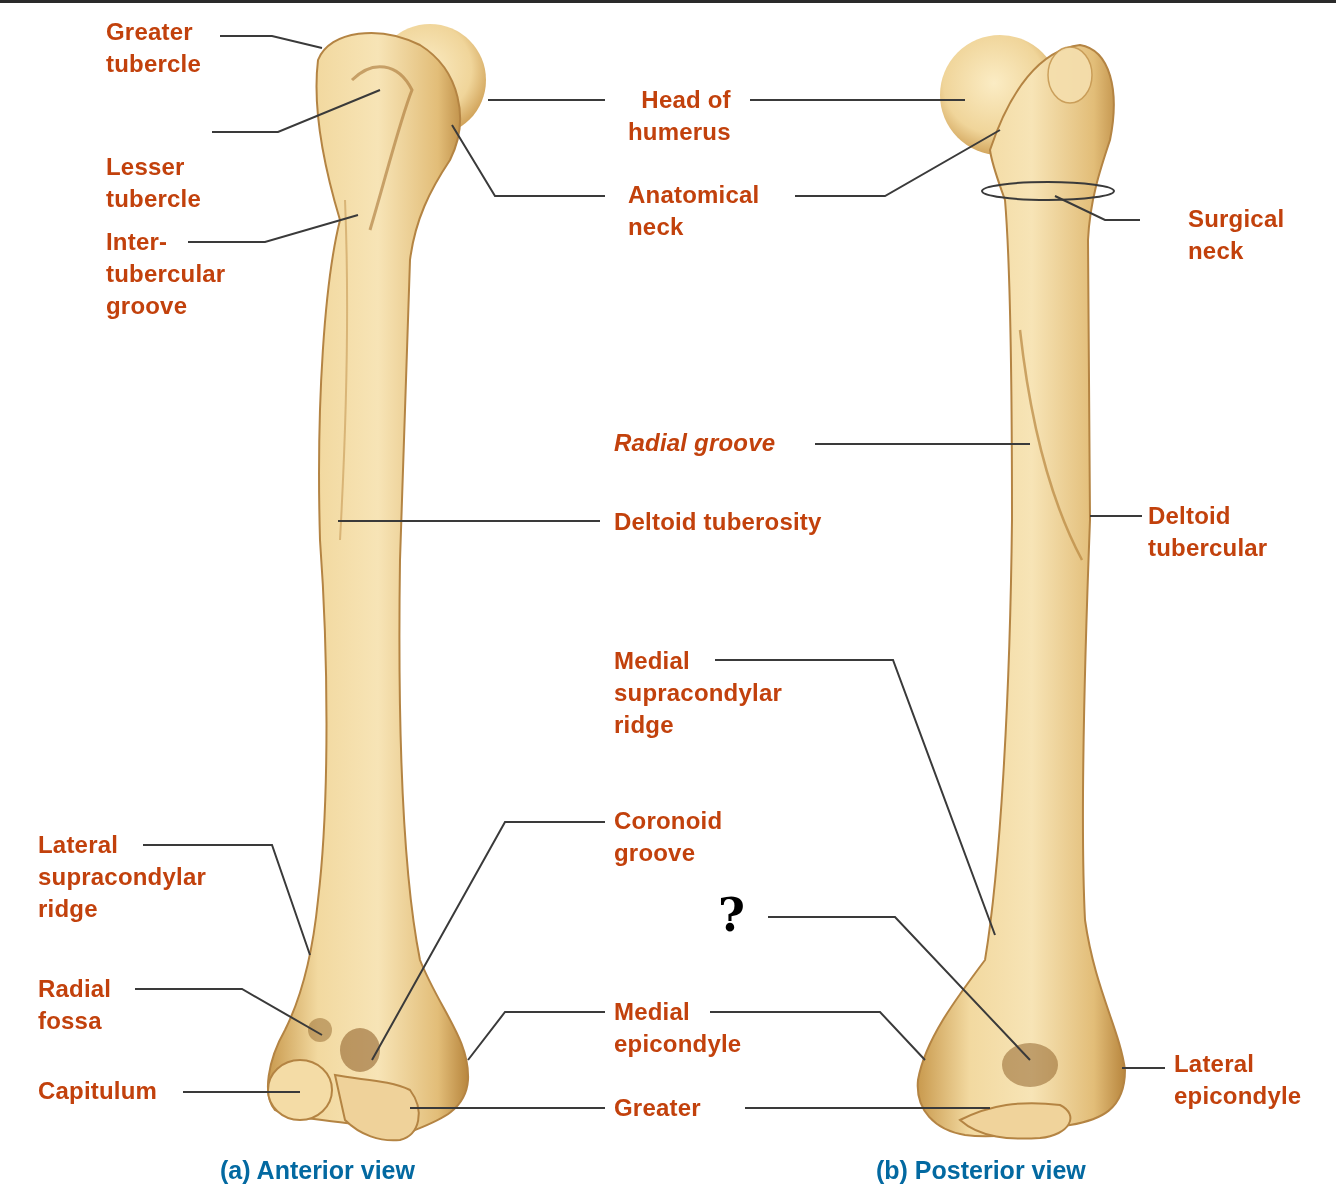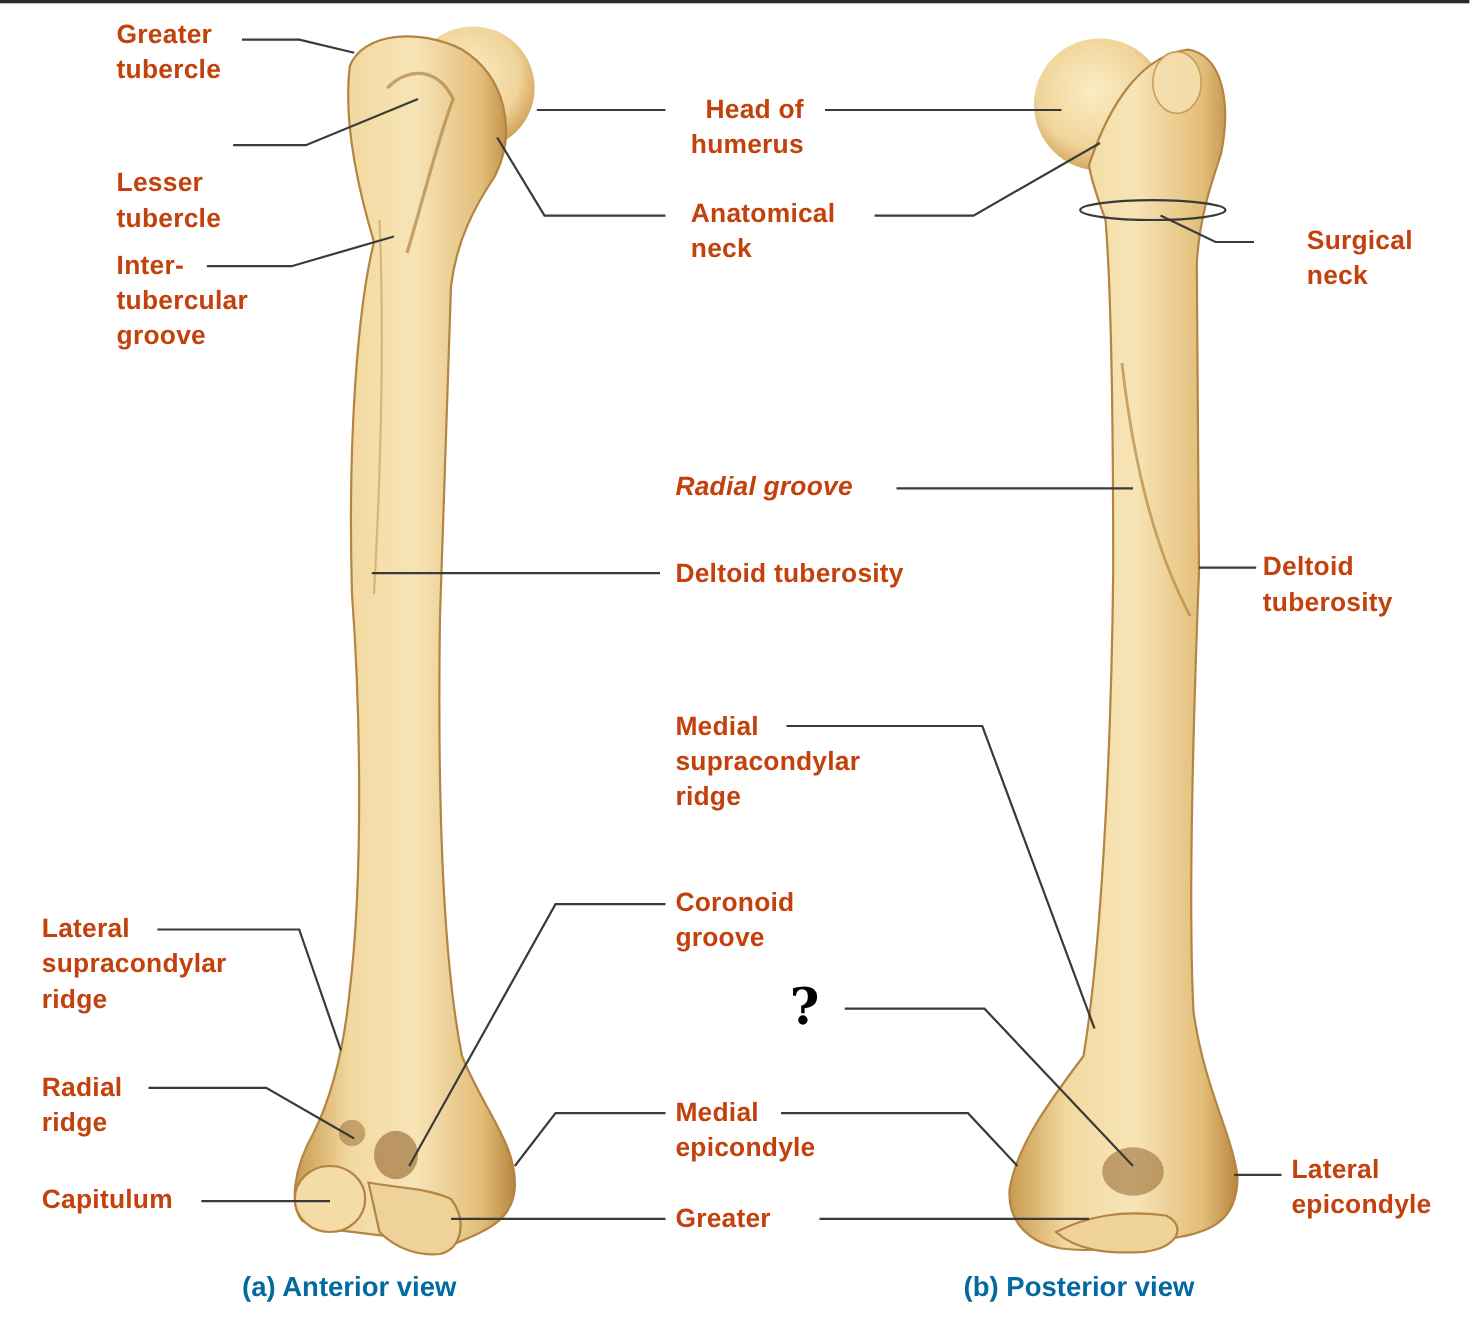--- a/index.html
+++ b/index.html
@@ -82,21 +82,21 @@
 tubercle</div>
 <div class="lbl" style="left:106px;top:113px;margin-top:38px;">Lesser
 tubercle</div>
 <div class="lbl" style="left:106px;top:226px;">Inter-
 tubercular
 groove</div>
 <div class="lbl" style="left:38px;top:829px;">Lateral
 supracondylar
 ridge</div>
 <div class="lbl" style="left:38px;top:973px;">Radial
-ridge</div>
+fossa</div>
 <div class="lbl" style="left:38px;top:1075px;">Capitulum</div>
 
 <div class="lbl" style="left:628px;top:84px;text-align:right;">Head of
 humerus</div>
 <div class="lbl" style="left:628px;top:179px;">Anatomical
 neck</div>
 <div class="lbl" style="left:614px;top:427px;font-style:italic;">Radial groove</div>
 <div class="lbl" style="left:614px;top:506px;">Deltoid tuberosity</div>
 <div class="lbl" style="left:614px;top:645px;">Medial
 supracondylar
@@ -104,18 +104,18 @@
 <div class="lbl" style="left:614px;top:805px;">Coronoid
 groove</div>
 <div class="qmark" style="left:718px;top:892px;">?</div>
 <div class="lbl" style="left:614px;top:996px;">Medial
 epicondyle</div>
 <div class="lbl" style="left:614px;top:1092px;">Greater</div>
 
 <div class="lbl" style="left:1166px;top:203px;margin-left:22px;">Surgical
 neck</div>
 <div class="lbl" style="left:1148px;top:500px;">Deltoid
-tuberosity</div>
+tubercular</div>
 <div class="lbl" style="left:1174px;top:1048px;">Lateral
 epicondyle</div>
 
 <div class="caption" style="left:220px;top:1156px;">(a) Anterior view</div>
 <div class="caption" style="left:876px;top:1156px;">(b) Posterior view</div>
 
 </body></html>

